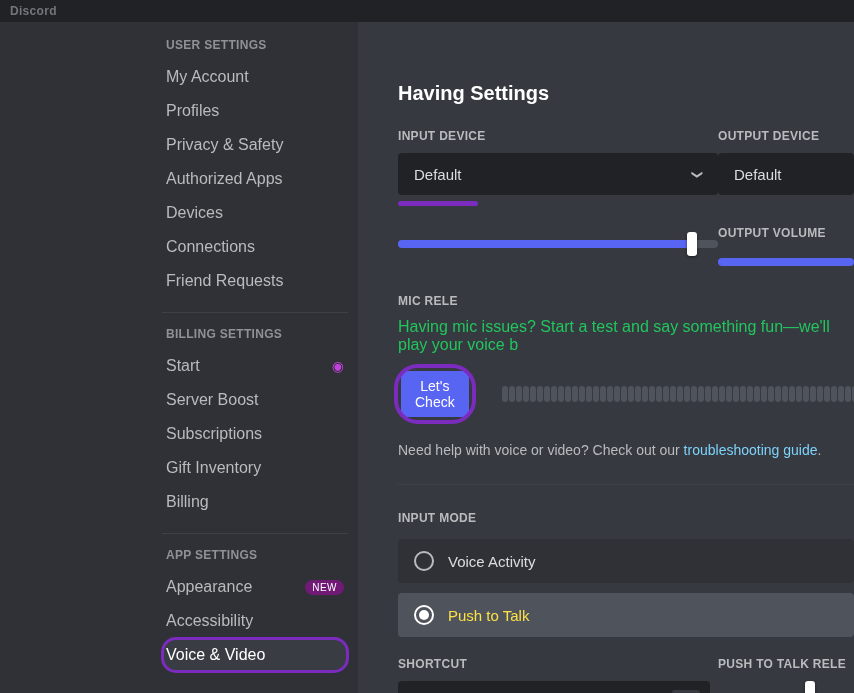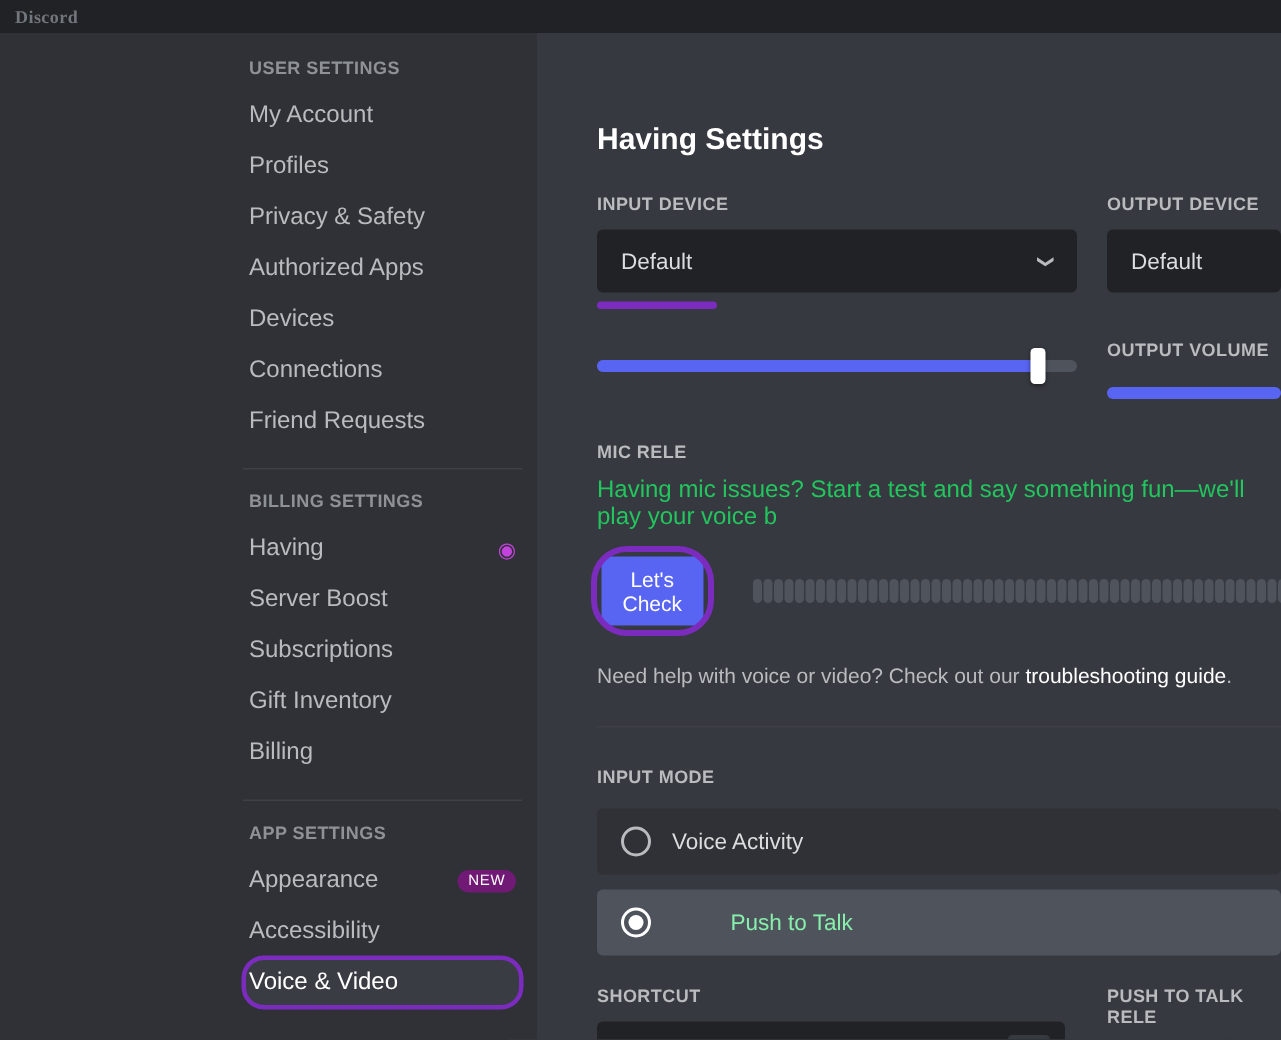--- a/index.html
+++ b/index.html
@@ -10,21 +10,20 @@
       width: 854px;
       height: 693px;
       overflow: hidden;
     }
     .titlebar {
       background: #202225;
       height: 22px;
       display: flex;
       align-items: center;
       padding: 0 10px;
-      font-family: Liberation Serif, serif;
     }
     .titlebar-brand {
       color: #72767d;
       font-size: 12px;
       font-weight: 700;
       letter-spacing: 0.3px;
     }
     .layout {
       display: flex;
       height: calc(100% - 22px);
@@ -82,21 +81,21 @@
       background: #36393f;
       padding: 60px 0 0 40px;
       overflow: hidden;
     }
     .page-title {
       color: #fff;
       font-size: 20px;
       font-weight: 600;
       margin-bottom: 24px;
     }
-    .row { display: flex; gap: 20px; }
+    .row { display: flex; }
     .col { flex: 1; min-width: 0; }
     .col-input { width: 320px; flex: none; }
     .field-label {
       color: #b9bbbe;
       font-size: 12px;
       font-weight: 700;
       letter-spacing: 0.3px;
       margin-bottom: 10px;
     }
     .select {
@@ -178,21 +177,21 @@
     .mic-seg {
       width: 6px;
       background: #4f545c;
       border-radius: 3px;
     }
     .help-text {
       color: #b9bbbe;
       font-size: 14px;
       margin-top: 22px;
     }
-    .link { color: #ffffff; text-decoration: none; cursor: pointer; }
+    .link { color: #7dd3fc; text-decoration: none; cursor: pointer; }
     .sep {
       border: none;
       border-top: 1px solid #3f4147;
       margin: 26px 0;
     }
     .radio-group { margin-top: 14px; }
     .radio-item {
       background: #2f3136;
       border-radius: 4px;
       padding: 12px 16px;
@@ -211,21 +210,21 @@
       align-items: center;
       justify-content: center;
     }
     .radio-item.selected .radio-circle { border-color: #fff; }
     .radio-dot {
       width: 10px; height: 10px;
       background: #fff;
       border-radius: 50%;
     }
     .radio-label { color: #dcddde; font-size: 15px; }
-    .radio-item.selected .radio-label { color: #86efac; margin-left: 39px; }
+    .radio-item.selected .radio-label { color: #fde047; }
     .shortcut-box {
       background: #202225;
       border-radius: 4px;
       padding: 8px 10px;
       display: flex;
       justify-content: space-between;
       align-items: center;
       height: 42px;
       width: 312px;
     }
@@ -275,21 +274,21 @@
         <span>Connections</span>
       </div>
     <div class="sidebar-item">
         <span>Friend Requests</span>
       </div>
 
     <hr class="divider">
 
     <div class="section-header">BILLING SETTINGS</div>
     <div class="sidebar-item">
-      <span>Having</span>
+      <span>Start</span>
       <span class="nitro-icon">◉</span>
     </div>
     <div class="sidebar-item">
         <span>Server Boost</span>
       </div>
     <div class="sidebar-item">
         <span>Subscriptions</span>
       </div>
     <div class="sidebar-item">
         <span>Gift Inventory</span>

